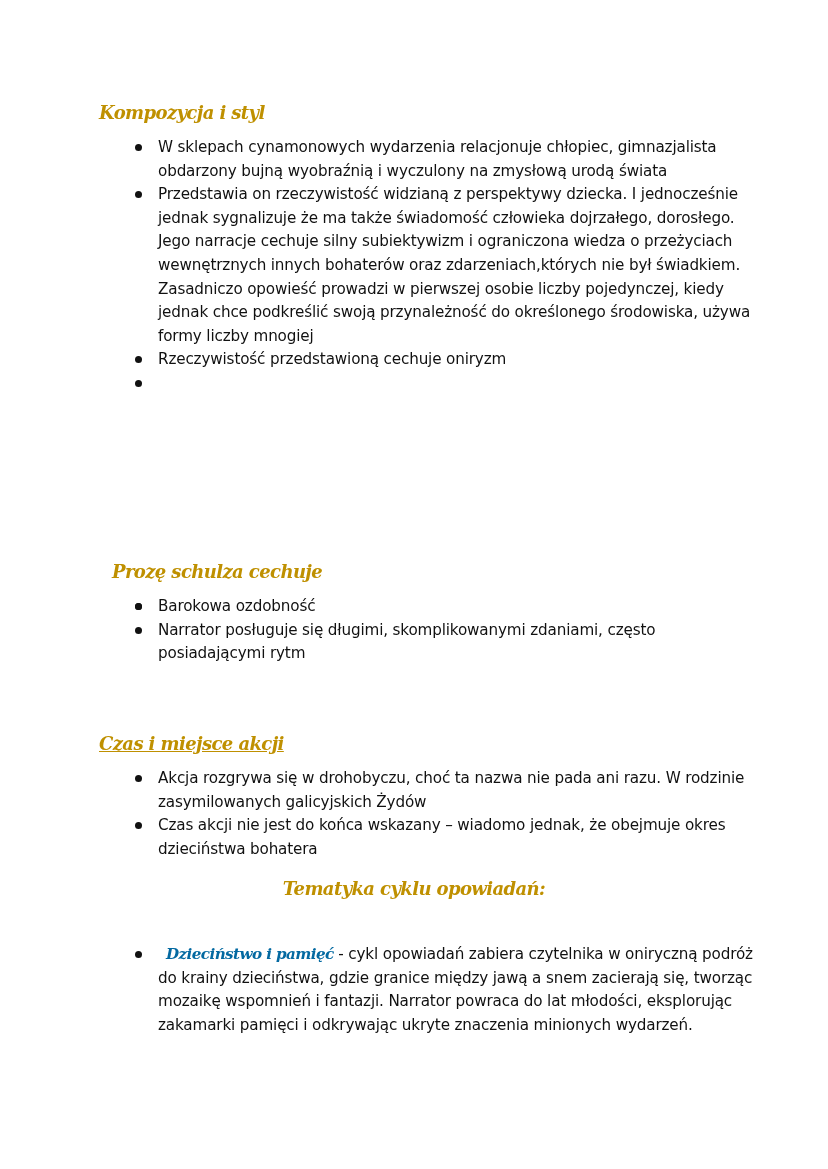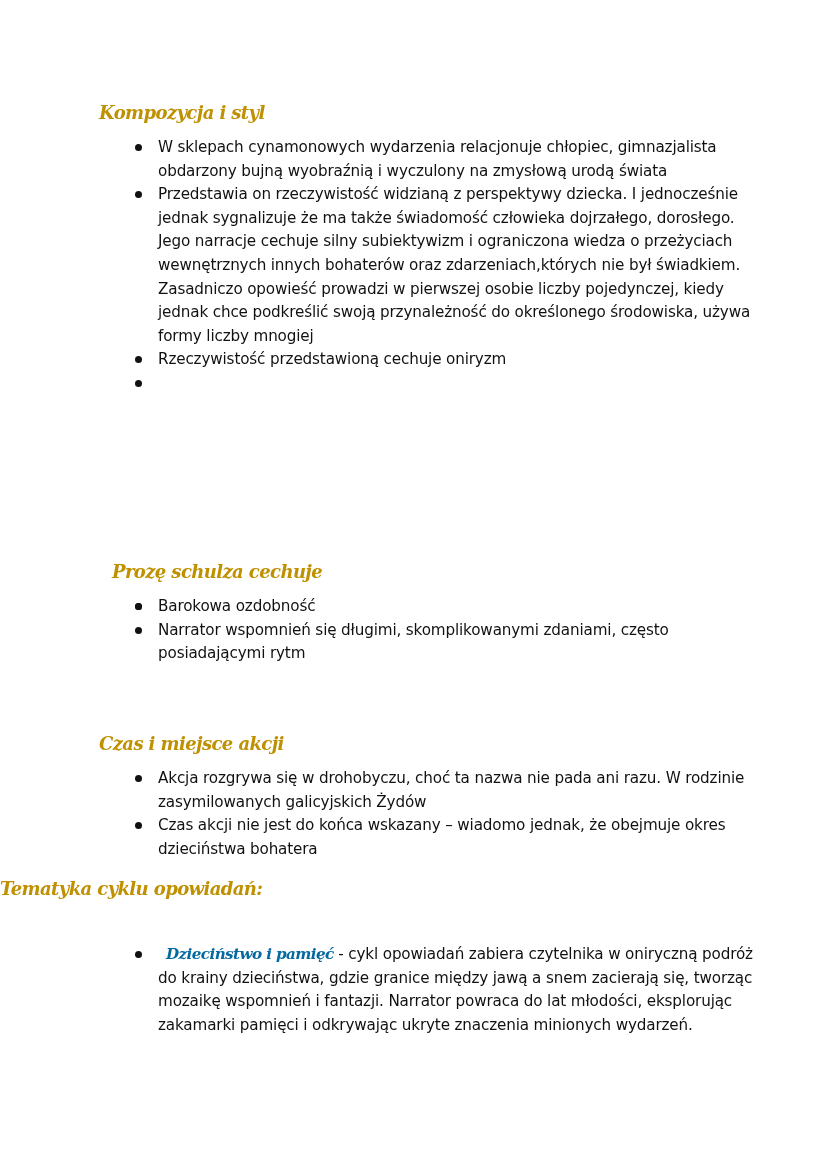--- a/index.html
+++ b/index.html
@@ -28,20 +28,21 @@
       font-style: italic;
       font-weight: bold;
       font-size: 18px;
       letter-spacing: -0.6px;
       color: #bf9000;
       white-space: nowrap;
     }
     .heading.centered {
       left: 0;
       width: 828px;
+      text-align: center;
     }
     ul.list {
       position: absolute;
       left: 0;
       margin: 8px;
       padding: 0;
       list-style: none;
       width: 828px;
     }
     ul.list li {
@@ -80,24 +81,24 @@
     <li><span class="bullet"></span><span>W sklepach cynamonowych wydarzenia relacjonuje chłopiec, gimnazjalista obdarzony bujną wyobraźnią i wyczulony na zmysłową urodą świata</span></li>
     <li><span class="bullet"></span><span>Przedstawia on rzeczywistość widzianą z perspektywy dziecka. I jednocześnie jednak sygnalizuje że ma także świadomość człowieka dojrzałego, dorosłego. Jego narracje cechuje silny subiektywizm i ograniczona wiedza o przeżyciach wewnętrznych innych bohaterów oraz zdarzeniach,których nie był świadkiem. Zasadniczo opowieść prowadzi w pierwszej osobie liczby pojedynczej, kiedy jednak chce podkreślić swoją przynależność do określonego środowiska, używa formy liczby mnogiej</span></li>
     <li><span class="bullet"></span><span>Rzeczywistość przedstawioną cechuje oniryzm</span></li>
     <li><span class="bullet"></span></li>
   </ul>
 
   <div class="heading" style="top:561px;margin-left:13px;">Prozę schulza cechuje</div>
   <ul class="list" style="top:587px;">
     <li><span class="bullet"></span></li>
     <li><span class="bullet"></span><span>Barokowa ozdobność</span></li>
-    <li><span class="bullet"></span><span>Narrator wspomnień się długimi, skomplikowanymi zdaniami, często posiadającymi rytm</span></li>
+    <li><span class="bullet"></span><span>Narrator posługuje się długimi, skomplikowanymi zdaniami, często posiadającymi rytm</span></li>
   </ul>
 
-  <div class="heading" style="top:733px;">Czas i miejsce akcji</div>
+  <div class="heading" style="top:733px;text-decoration:underline;">Czas i miejsce akcji</div>
   <ul class="list" style="top:759px;">
     <li><span class="bullet"></span><span>Akcja rozgrywa się w drohobyczu, choć ta nazwa nie pada ani razu. W rodzinie zasymilowanych galicyjskich Żydów</span></li>
     <li><span class="bullet"></span><span>Czas akcji nie jest do końca wskazany – wiadomo jednak, że obejmuje okres dzieciństwa bohatera</span></li>
   </ul>
 
   <div class="heading centered" style="top:878px;">Tematyka cyklu opowiadań:</div>
   <ul class="list" style="top:935px;">
     <li><span class="bullet"></span><span class="inline-accent">Dzieciństwo i pamięć</span><span> - cykl opowiadań zabiera czytelnika w oniryczną podróż do krainy dzieciństwa, gdzie granice między jawą a snem zacierają się, tworząc mozaikę wspomnień i fantazji. Narrator powraca do lat młodości, eksplorując zakamarki pamięci i odkrywając ukryte znaczenia minionych wydarzeń.</span></li>
   </ul>
 

